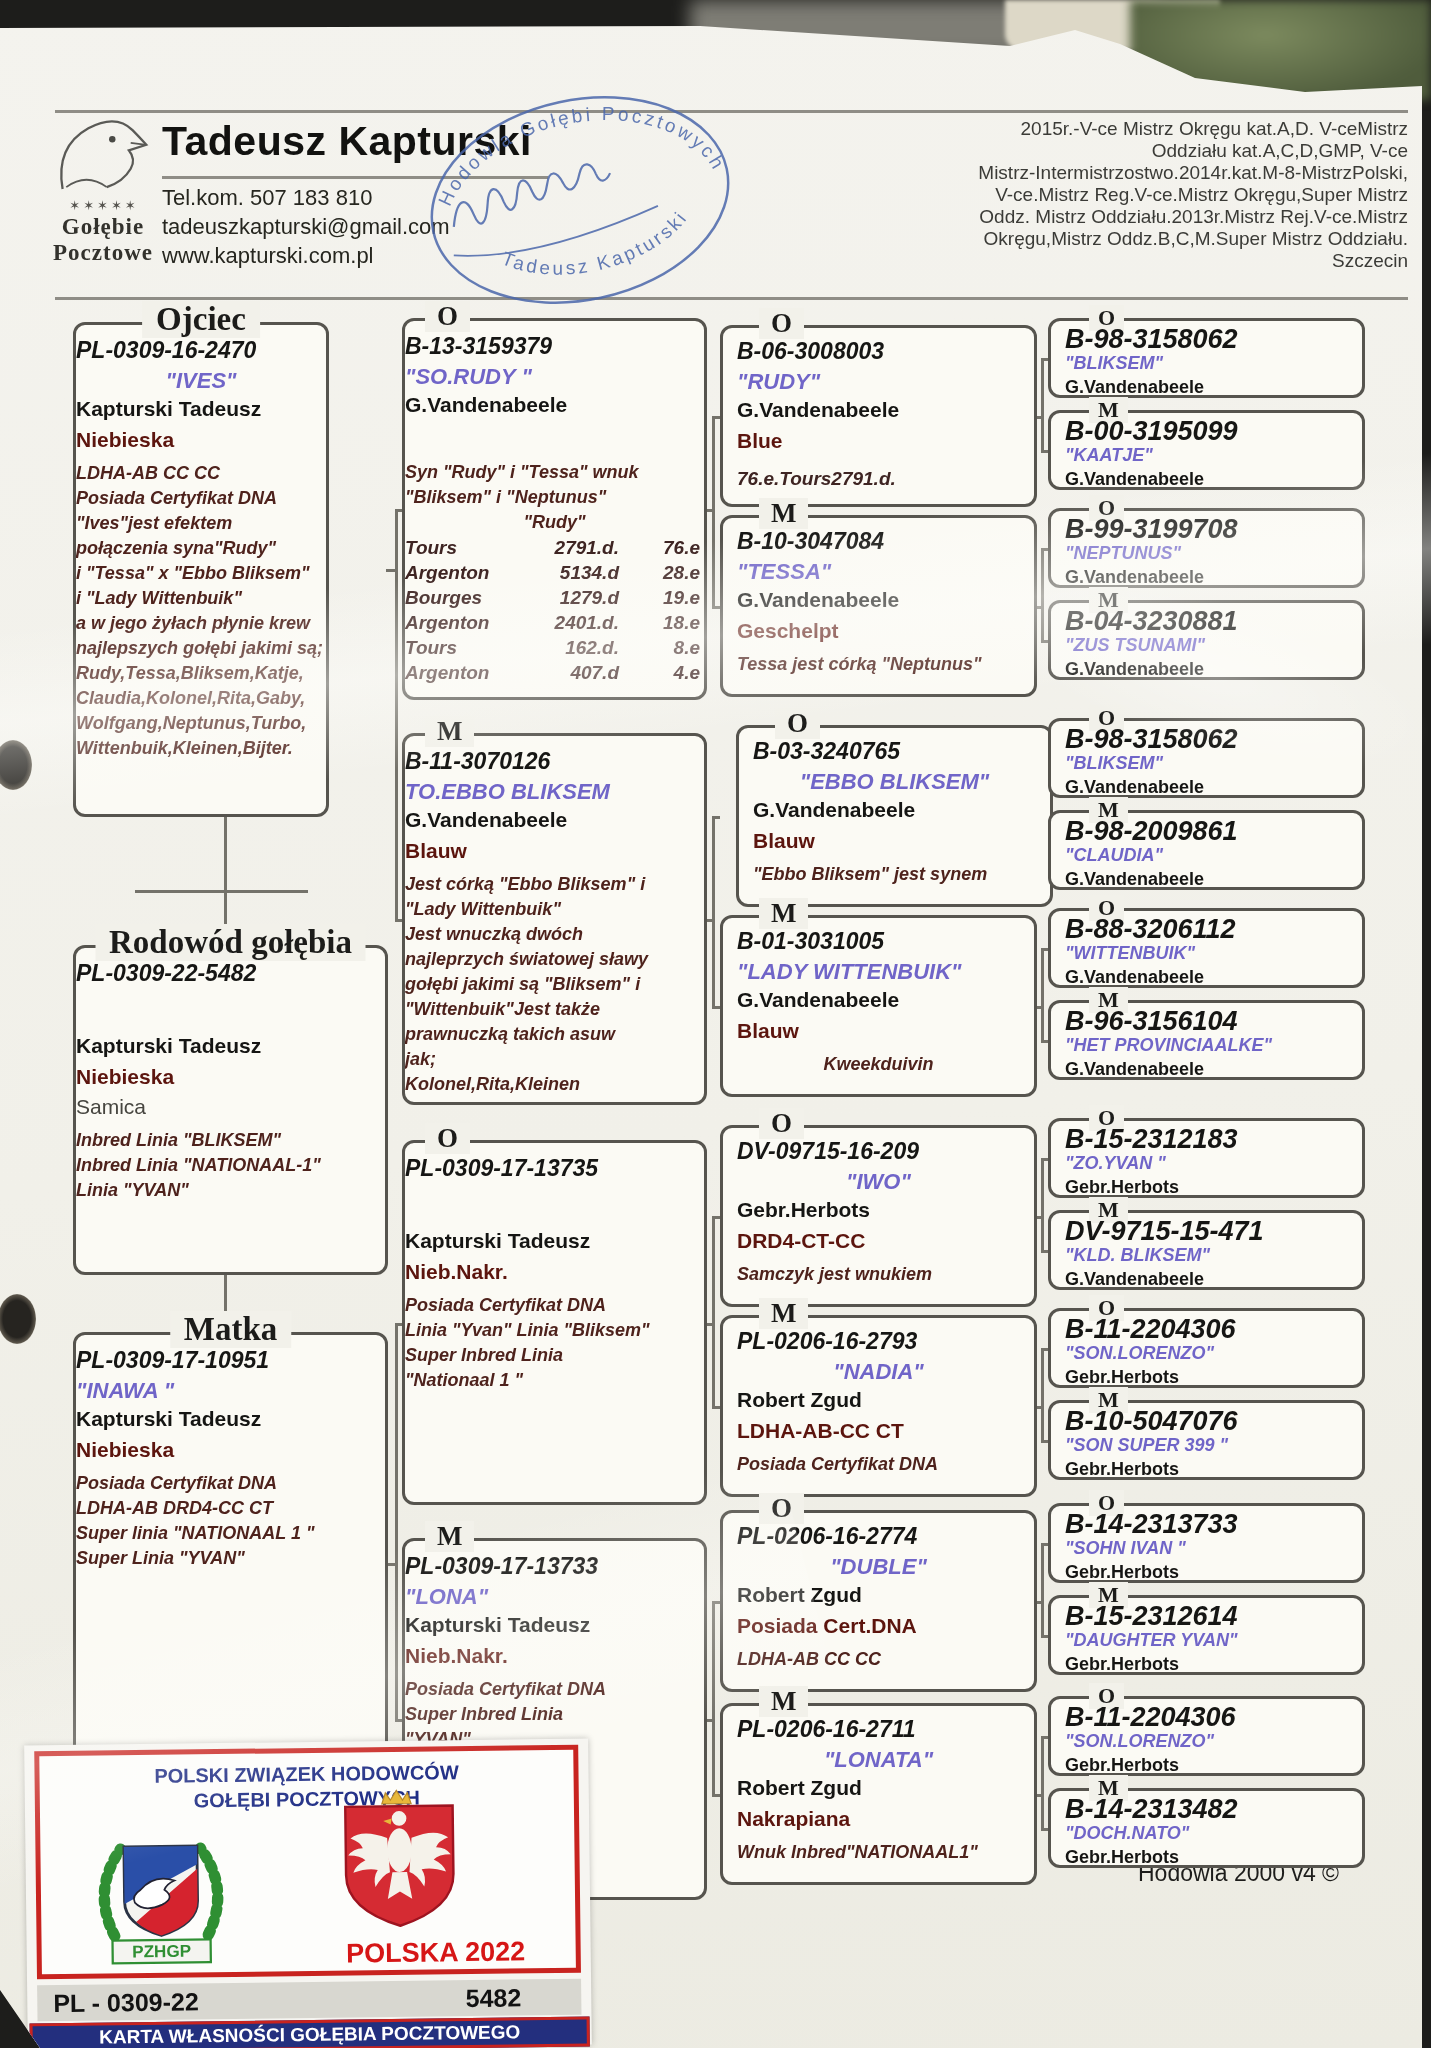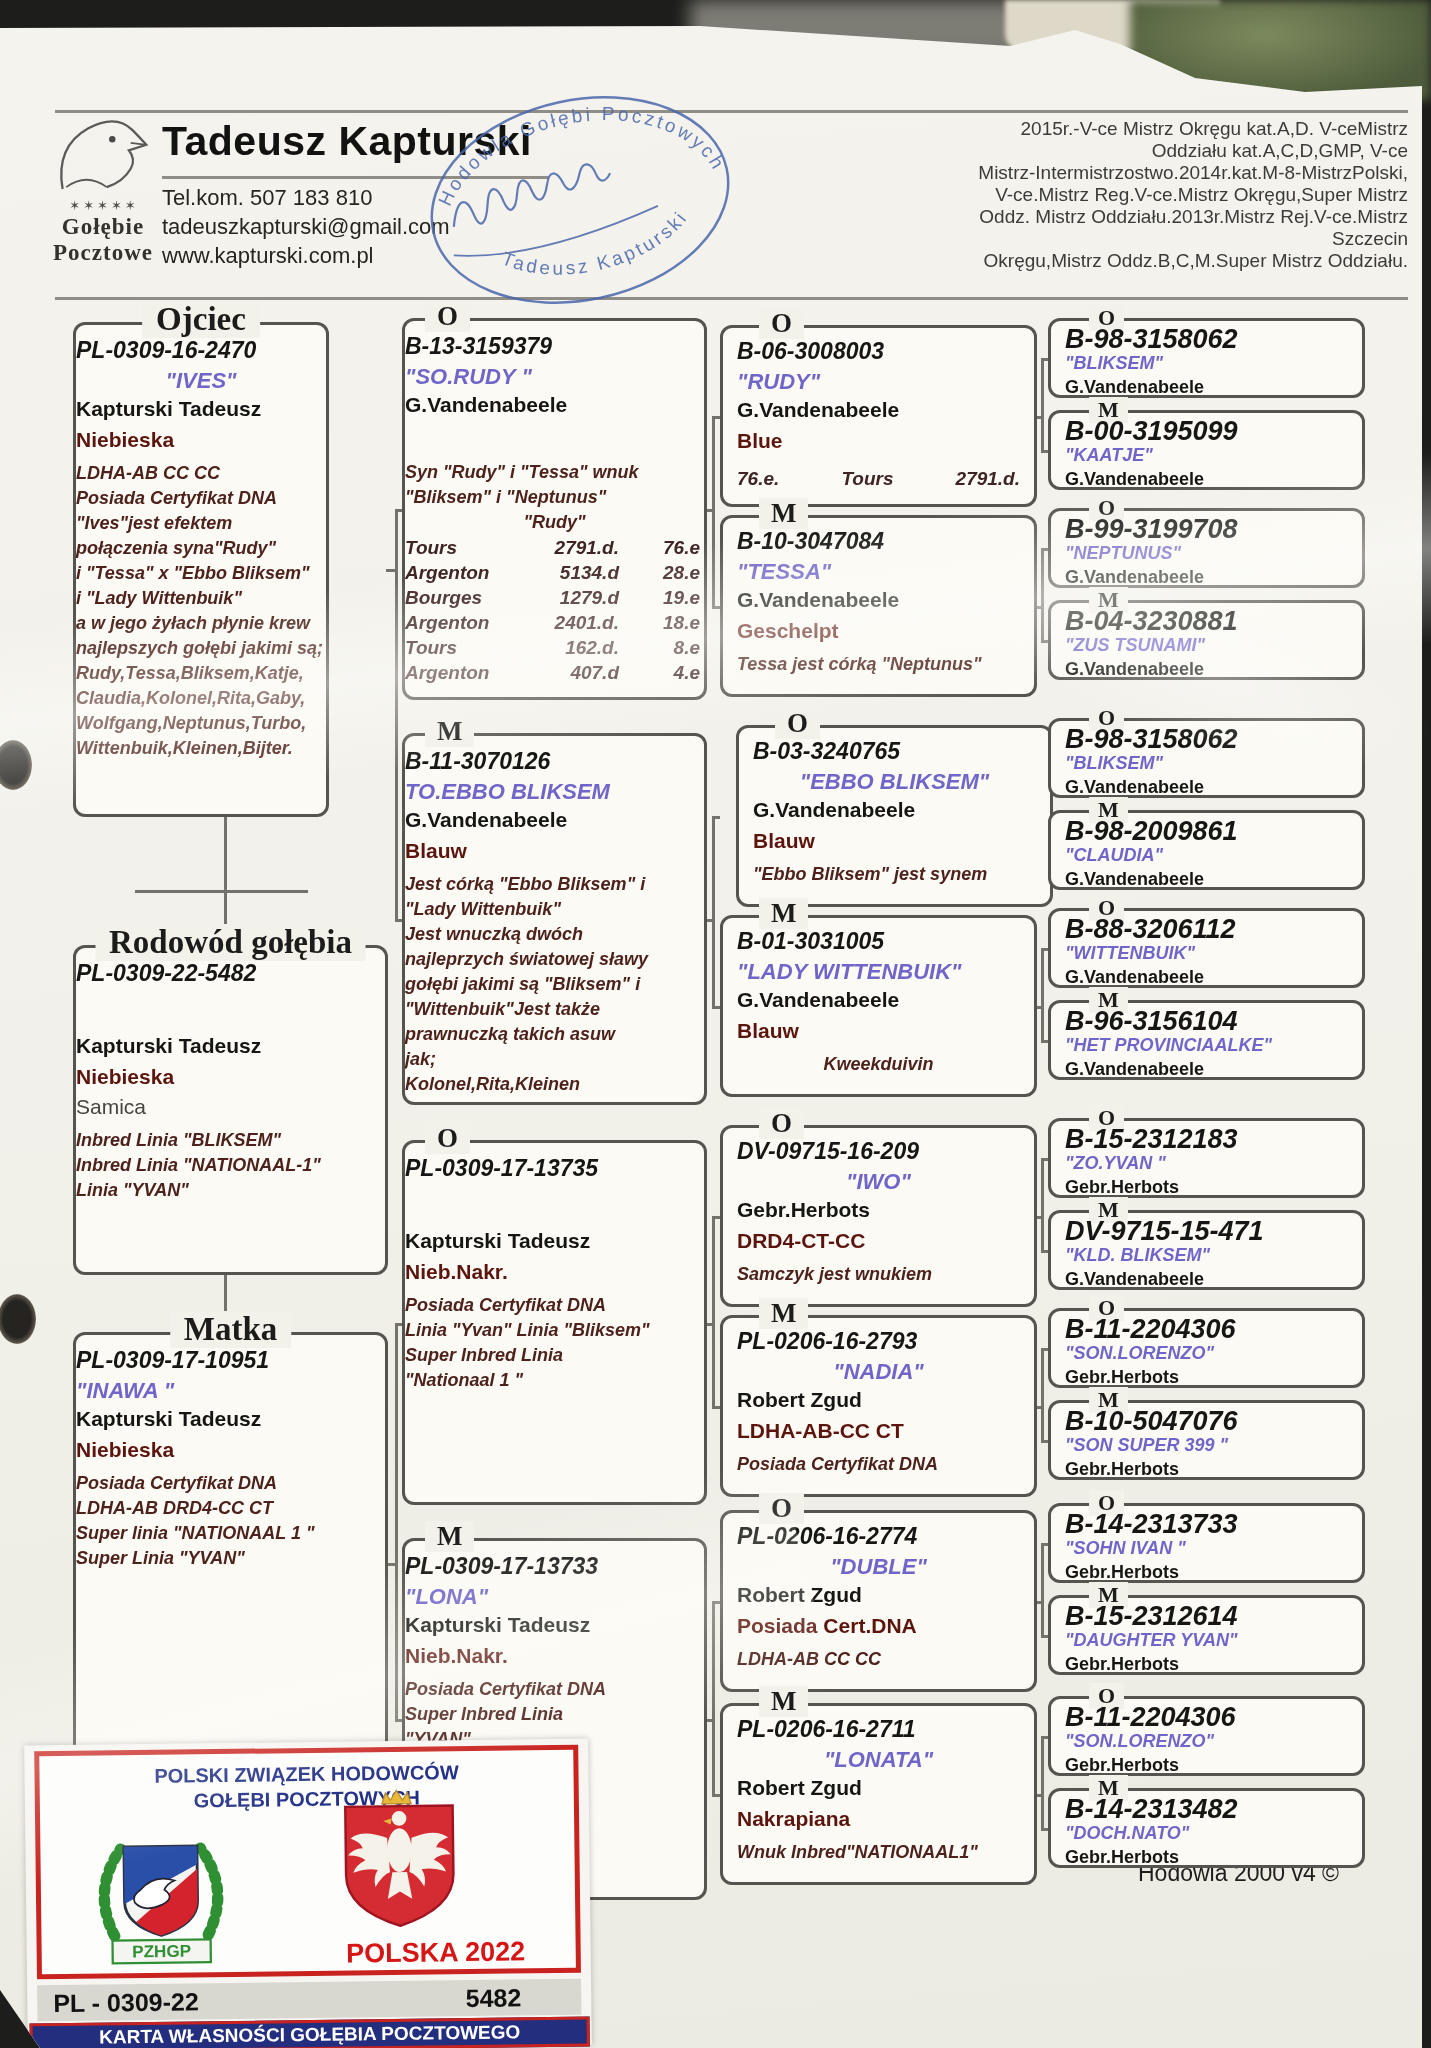--- a/index.html
+++ b/index.html
@@ -44,21 +44,21 @@
   .bname{font-style:italic;font-weight:bold;font-size:22px;line-height:28px;color:#7065c8;margin-top:2px;white-space:nowrap;}
   .breeder{font-weight:bold;font-size:21px;line-height:27px;color:#151513;}
   .cword{font-weight:bold;font-size:21px;line-height:27px;color:#5c150e;margin-top:4px;}
   .sex{font-size:21px;line-height:27px;color:#46453f;margin-top:3px;}
   .dline{font-style:italic;font-weight:bold;font-size:18px;line-height:25px;color:#4e221c;}
   .cword + .dline{margin-top:8px;}
   .tc{text-align:center;}
   .sp44{height:44px;}.sp42{height:42px;}.sp8{height:8px;}
   .rrow{display:flex;font-style:italic;font-weight:bold;font-size:19px;line-height:25px;color:#3e2422;}
   .rc1{flex:0 0 118px;}.rc2{flex:0 0 96px;text-align:right;}.rc3{flex:1;text-align:right;padding-right:4px;}
-  .rrow.sb{justify-content:space-between;margin-top:12px;}
+  .rrow.sb{justify-content:flex-start;margin-top:12px;}
   .g3 .pad{padding:8px 14px;}
   .g3 .omlabel{left:36px;}
   .g4 .pad{padding:6px 14px;}
   .g4 .ring{font-size:27px;line-height:25px;}
   .g4 .bname{font-size:18px;line-height:22px;margin:0;}
   .g4 .breeder{font-size:18px;line-height:23px;margin-top:2px;}
   .g4 .omlabel{font-size:22px;top:-16px;left:38px;padding:0 9px;}
   .g2 .omlabel{left:20px;}
   .conn{position:absolute;background:#74726a;z-index:1;}
   
@@ -121,22 +121,22 @@
     <div>tadeuszkapturski@gmail.com</div>
     <div>www.kapturski.com.pl</div>
   </div>
 
   <div class="ach" id="ach">
       <div class="achline">2015r.-V-ce Mistrz Okręgu kat.A,D. V-ceMistrz</div>
       <div class="achline">Oddziału kat.A,C,D,GMP, V-ce</div>
       <div class="achline">Mistrz-Intermistrzostwo.2014r.kat.M-8-MistrzPolski,</div>
       <div class="achline">V-ce.Mistrz Reg.V-ce.Mistrz Okręgu,Super Mistrz</div>
       <div class="achline">Oddz. Mistrz Oddziału.2013r.Mistrz Rej.V-ce.Mistrz</div>
+      <div class="achline">Okręgu,Mistrz Oddz.B,C,M.Super Mistrz Oddziału.</div>
       <div class="achline">Szczecin</div>
-      <div class="achline">Okręgu,Mistrz Oddz.B,C,M.Super Mistrz Oddziału.</div>
     </div>
 
   <svg class="stamp" viewBox="0 0 335 244">
     <g transform="rotate(-12 167 122)" opacity="0.85">
       <ellipse cx="167" cy="122" rx="150" ry="100" fill="none" stroke="#4a67ab" stroke-width="2.5"></ellipse>
       <path id="sArcT" d="M 28,137 A 139,92 0 0 1 306,137" fill="none"></path>
       <path id="sArcB" d="M 48,132 A 124,80 0 0 0 290,132" fill="none"></path>
       <text font-size="19" fill="#4a67ab" letter-spacing="3" font-family="Liberation Sans, sans-serif">
         <textPath href="#sArcT" startOffset="10%">Hodowla Gołębi Pocztowych</textPath>
       </text>

